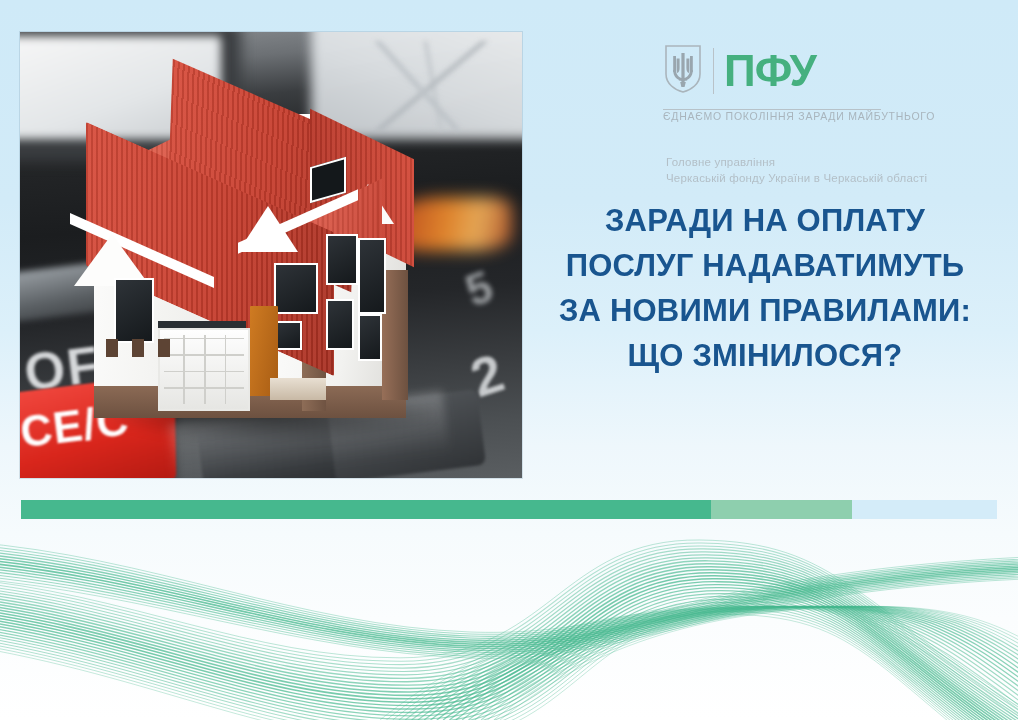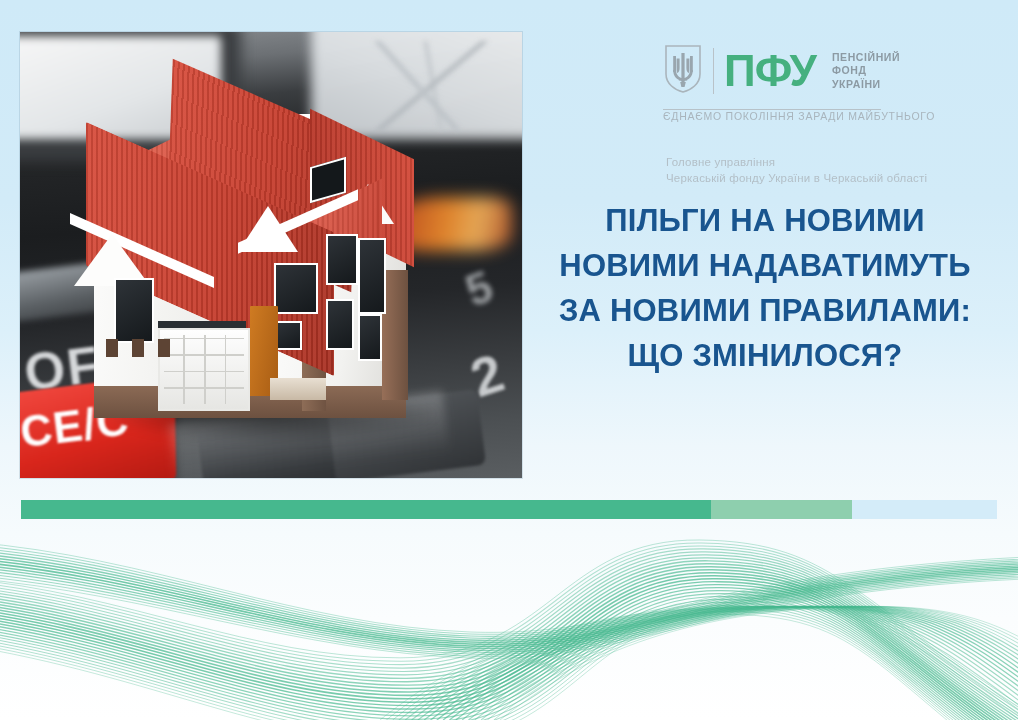--- a/index.html
+++ b/index.html
@@ -631,38 +631,33 @@
             <path d="M10.2 26 C10.2 33 14 36 20 37 C26 36 29.8 33 29.8 26 L27 26 C27 31 24 33.5 20 34.4 C16 33.5 13 31 13 26 Z"></path>
             <path d="M13.6 14.5 L16.6 14.5 L16.6 24 C16.6 27 15.6 28.4 14 29 L13.6 26 Z"></path>
             <path d="M23.4 14.5 L26.4 14.5 L26.4 26 L26 29 C24.4 28.4 23.4 27 23.4 24 Z"></path>
             <rect x="15.8" y="34" width="8.4" height="2.6"></rect>
             <path d="M17.2 38 L22.8 38 L21.6 43 L18.4 43 Z"></path>
           </g>
         </svg>
       </span>
       <span class="logo-divider"></span>
       <span class="pfu-letters">ПФУ</span>
-      <span class="pfu-words">
-        <div>ПЕНСІЙНИЙ</div>
-        <div>ФОНД</div>
-        <div>УКРАЇНИ</div>
-      </span>
     </div>
     <div class="logo-rule"></div>
     <div class="logo-slogan">ЄДНАЄМО ПОКОЛІННЯ ЗАРАДИ МАЙБУТНЬОГО</div>
   </div>
 
   <div class="dept-block">
     <div>Головне управління</div>
     <div>Черкаській фонду України в Черкаській області</div>
   </div>
 
   <div class="title">
-    <div>ПІЛЬГИ НА НОВИМИ</div>
-    <div>НОВИМИ НАДАВАТИМУТЬ</div>
+    <div>ЗАРАДИ НА ОПЛАТУ</div>
+    <div>ПОСЛУГ НАДАВАТИМУТЬ</div>
     <div>ЗА НОВИМИ ПРАВИЛАМИ:</div>
     <div>ЩО ЗМІНИЛОСЯ?</div>
   </div>
 
   <div class="color-bar">
     <div class="bar-seg-green"></div>
     <div class="bar-seg-lgreen"></div>
     <div class="bar-seg-blue"></div>
   </div>
 

